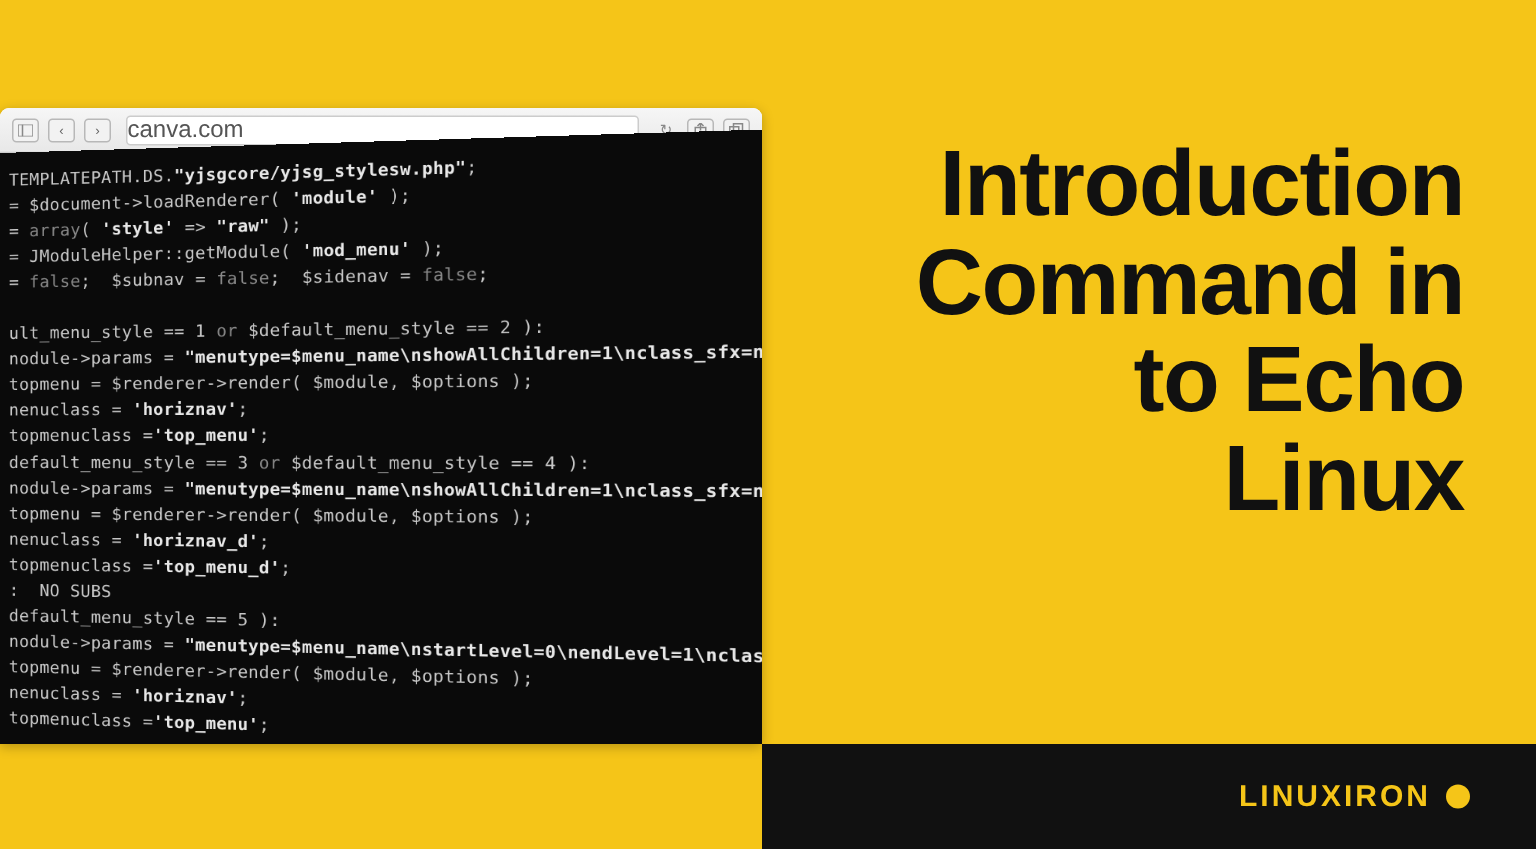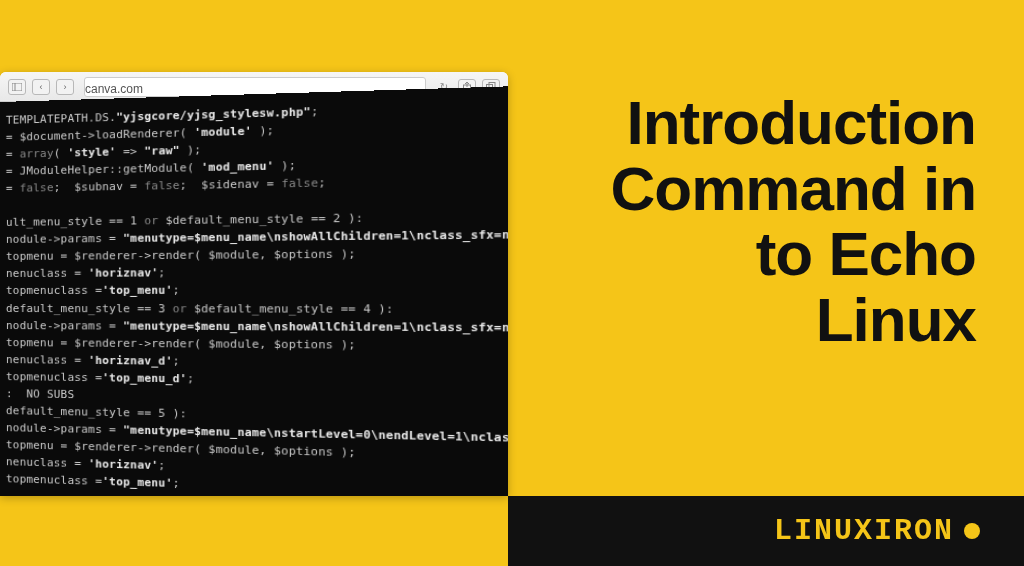--- a/index.html
+++ b/index.html
@@ -47,21 +47,21 @@
   }
   .address-bar {
     flex: 1;
     height: 20px;
     background: #fff;
     border: 1px solid #ccc;
     border-radius: 3px;
     display: flex;
     align-items: flex-end;
     justify-content: center;
-    font-size: 12px;
+    font-size: 16px;
     color: #555;
     margin: 0 4px;
   }
   .address-refresh {
     width: 16px;
     display: flex;
     align-items: center;
     justify-content: center;
     color: #888;
     font-size: 10px;
@@ -102,23 +102,23 @@
     background: #111;
     display: flex;
     align-items: center;
     justify-content: flex-end;
     padding-right: 44px;
     gap: 10px;
   }
   .footer-brand {
     color: #f5c518;
     font-weight: 900;
-    font-size: 30px;
+    font-size: 20px;
     letter-spacing: 2px;
-    font-family: Liberation Mono, monospace;
+    font-family: Liberation Sans, sans-serif;
   }
   .footer-dot {
     width: 16px;
     height: 16px;
     background: #f5c518;
     border-radius: 50%;
   }
   pre { white-space: pre; }
 </style>
 </head>

